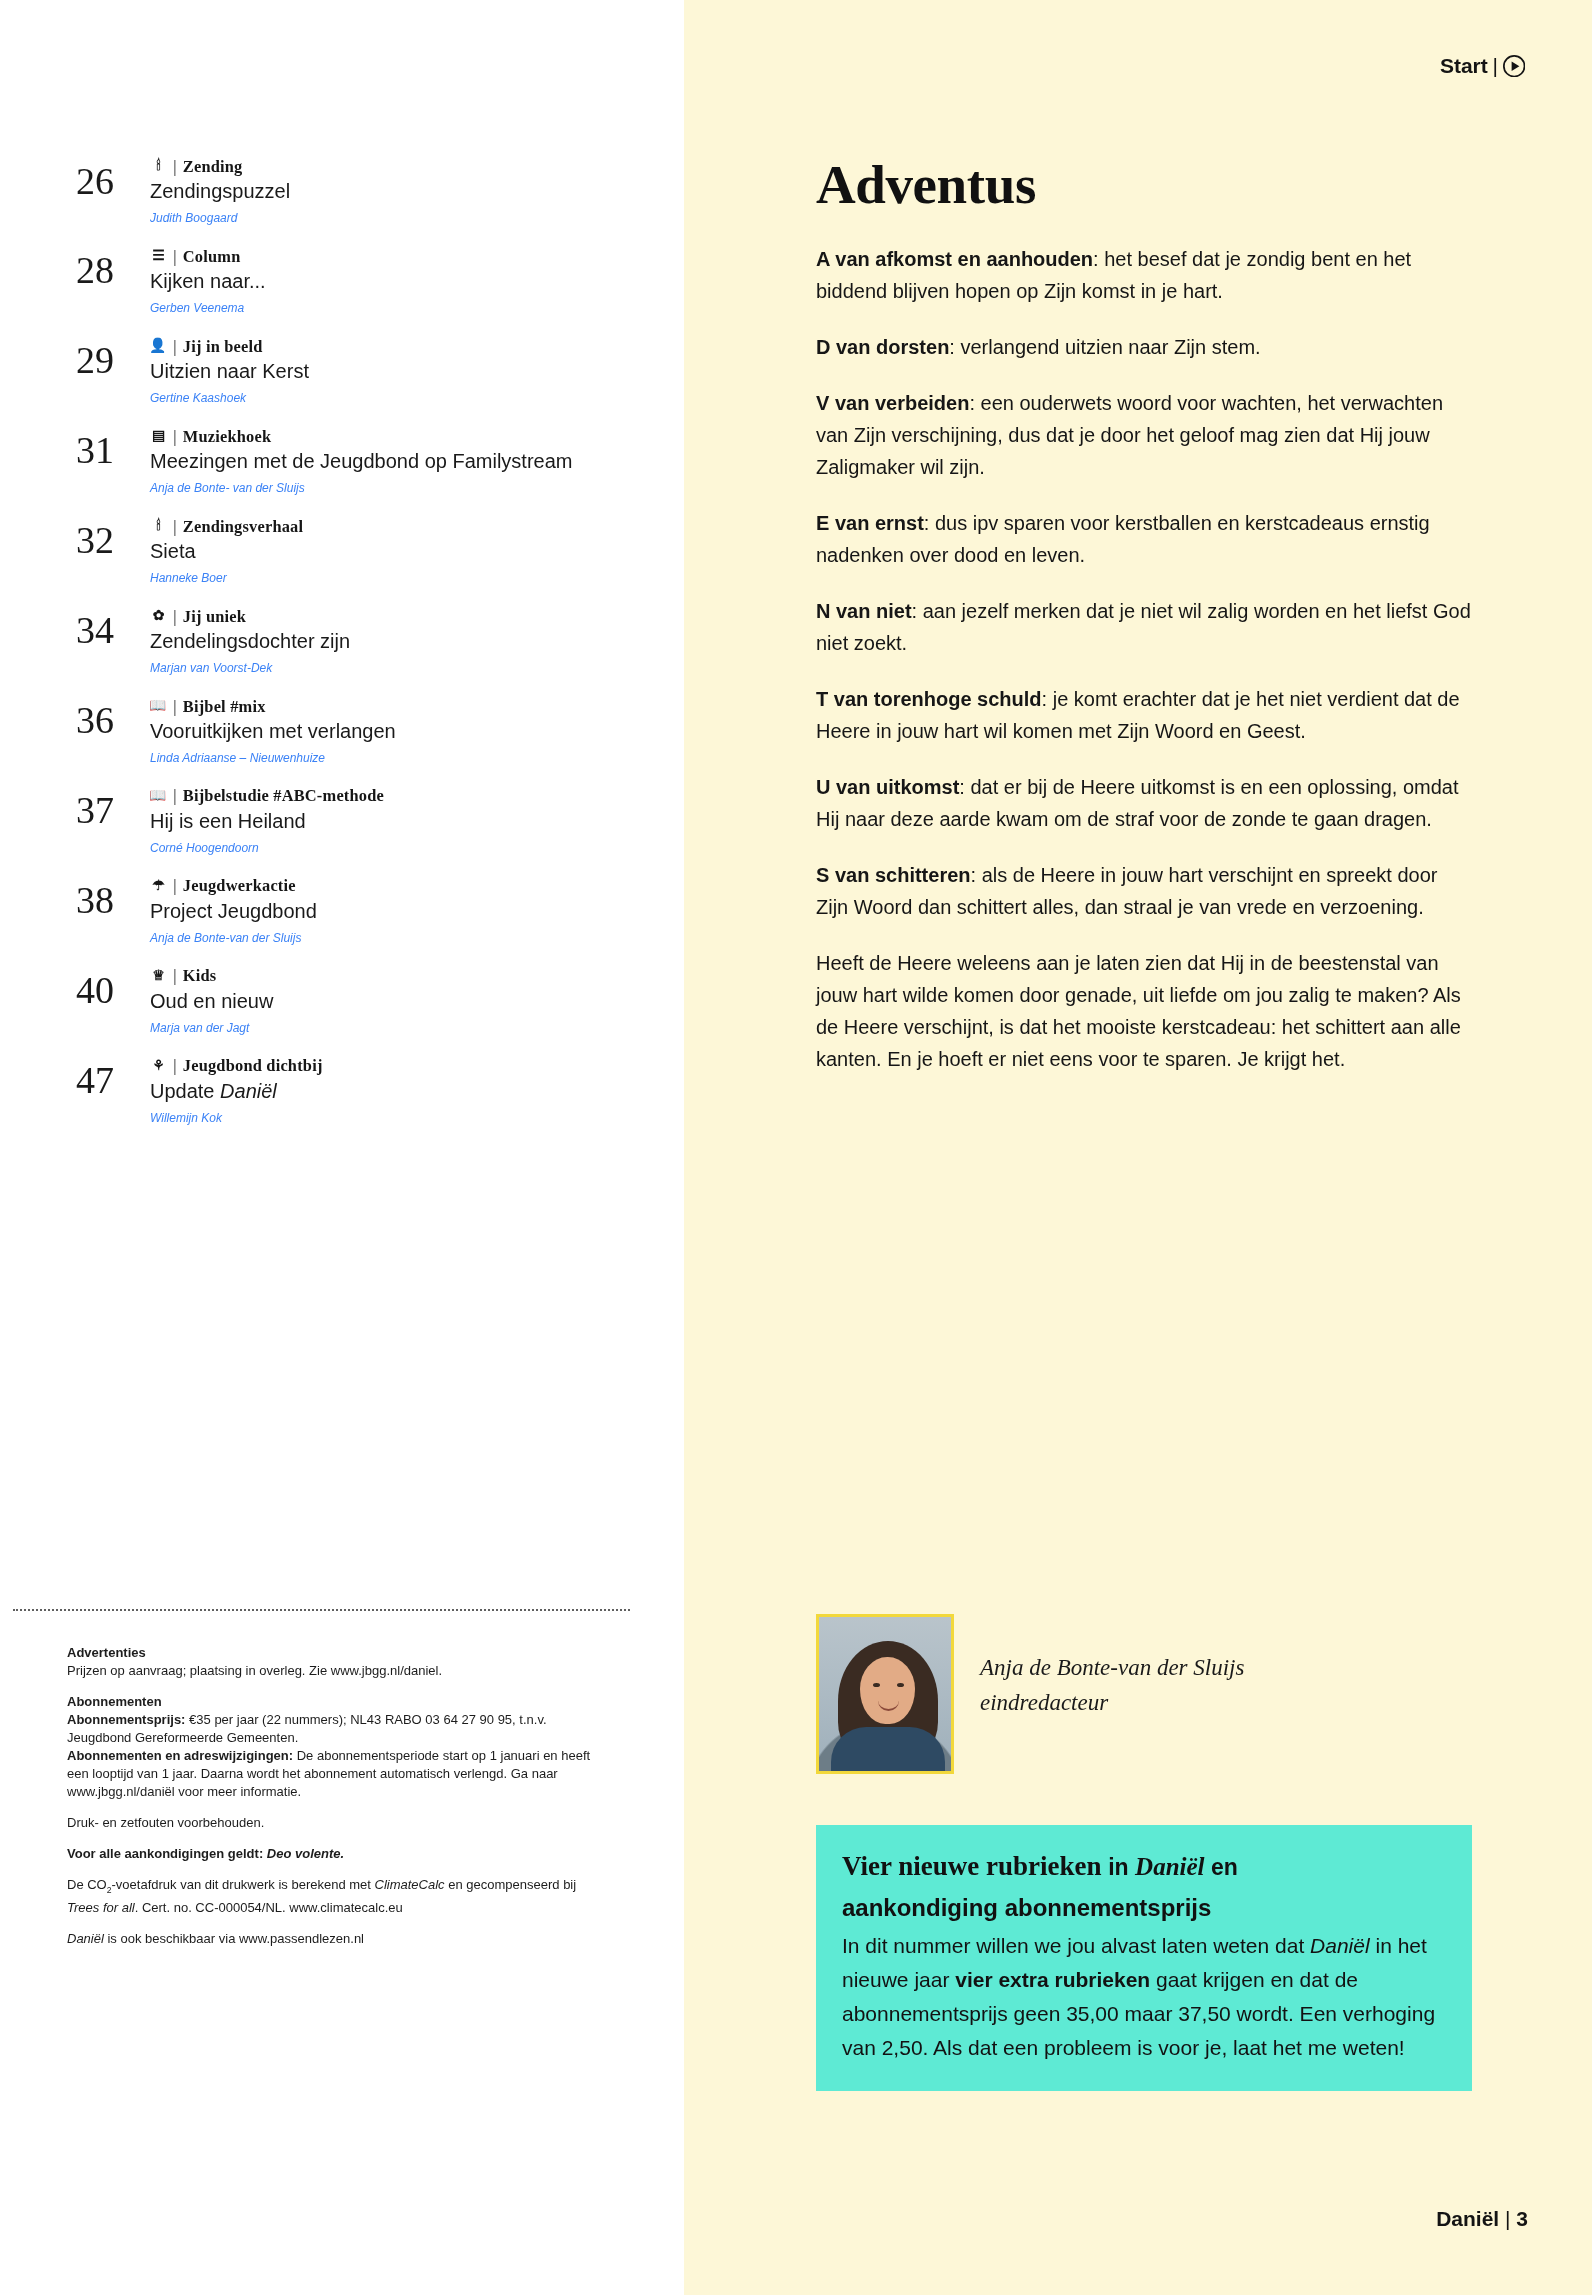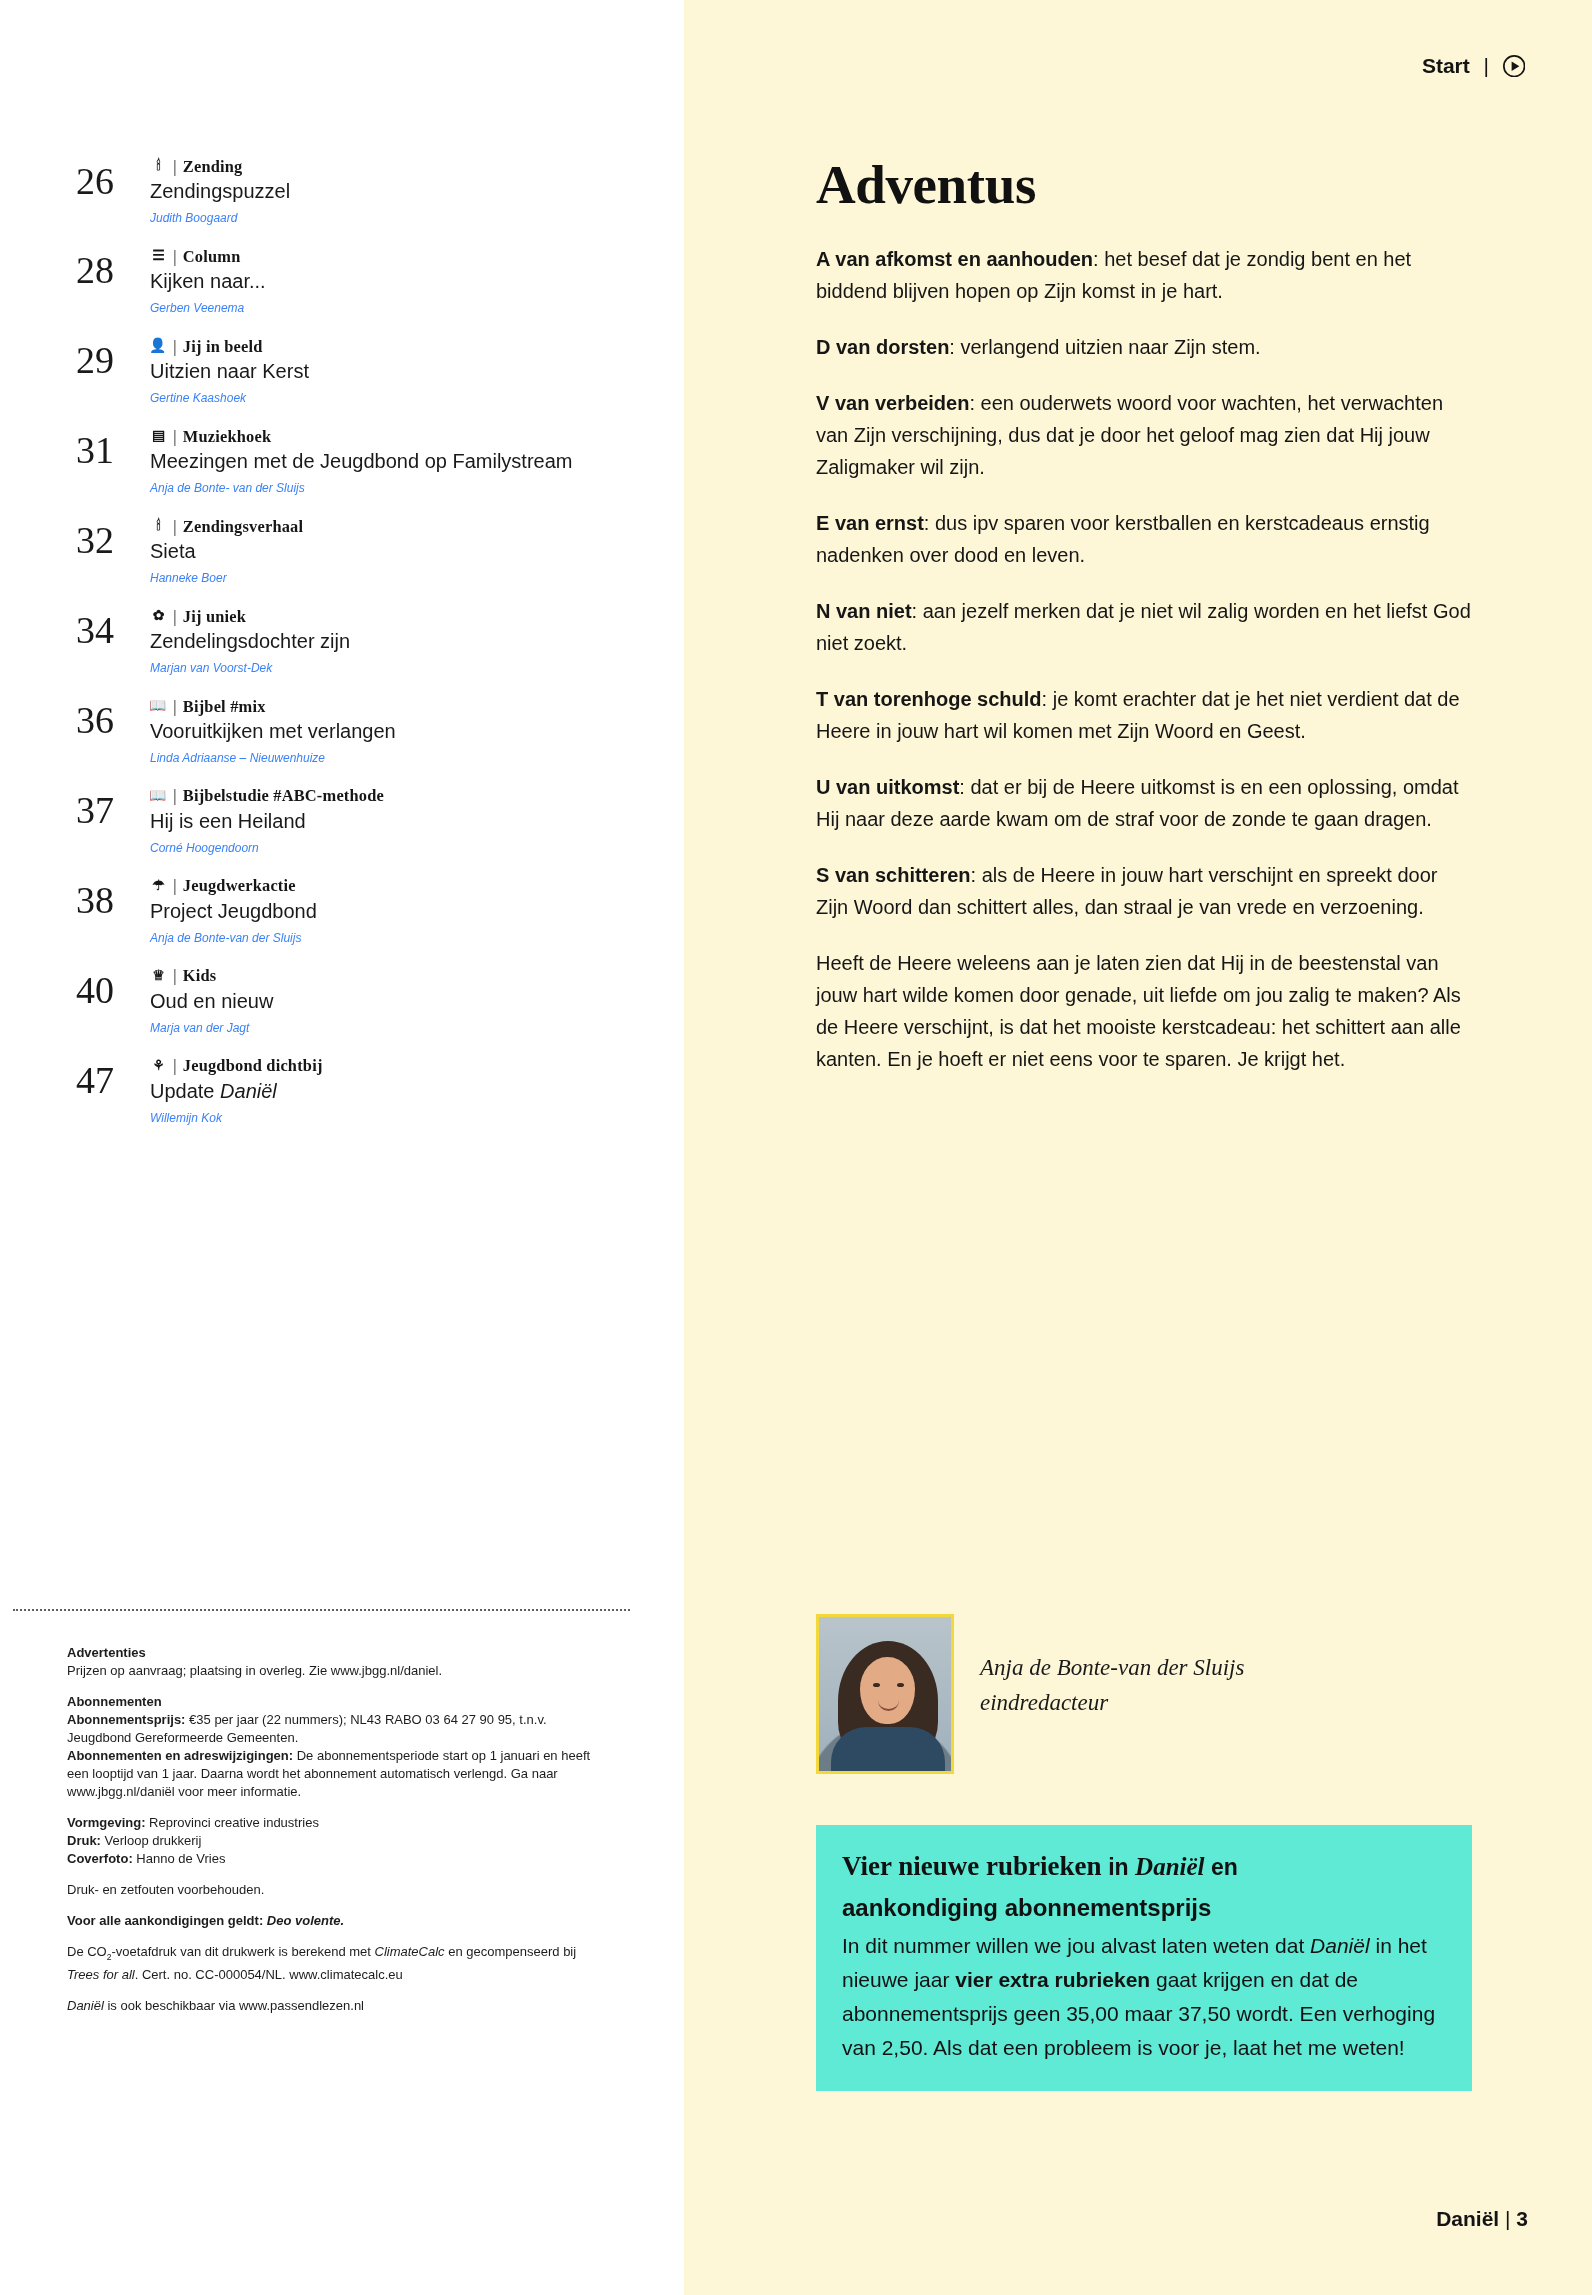--- a/index.html
+++ b/index.html
@@ -26,21 +26,21 @@
     height: 2295px;
     background: #fdf7d7;
   }
   
   .start-header {
     position: absolute;
     top: 54px;
     right: 67px;
     display: flex;
     align-items: center;
-    gap: 12px;
+    gap: 3px;
     font-weight: bold;
     font-size: 21px;
     color: #141414;
     justify-content: flex-end;
   }
   .start-header .divider {
     color: #141414;
     font-weight: normal;
     margin: 0 1.7px;
   }
@@ -467,25 +467,20 @@
 
   <div class="colophon">
     <p>
       <span class="head">Advertenties</span><br>
       <span>Prijzen op aanvraag; plaatsing in overleg. Zie www.jbgg.nl/daniel.</span>
     </p>
     <p>
       <span class="head">Abonnementen</span><br>
       <b>Abonnementsprijs:</b><span> €35 per jaar (22 nummers); NL43 RABO 03 64 27 90 95, t.n.v. Jeugdbond Gereformeerde Gemeenten.</span><br>
       <b>Abonnementen en adreswijzigingen:</b><span> De abonnementsperiode start op 1 januari en heeft een looptijd van 1 jaar. Daarna wordt het abonnement automatisch verlengd. Ga naar www.jbgg.nl/daniël voor meer informatie.</span>
-    </p>
-    <p>
-      <b>Vormgeving:</b><span> Reprovinci creative industries</span><br>
-      <b>Druk:</b><span> Verloop drukkerij</span><br>
-      <b>Coverfoto:</b><span> Hanno de Vries</span>
     </p>
     <p>Druk- en zetfouten voorbehouden.</p>
     <p>
       <b>Voor alle aankondigingen geldt:</b><b class="ital"> Deo volente.</b>
     </p>
     <p>
       <span>De CO</span><sub>2</sub><span>-voetafdruk van dit drukwerk is berekend met </span><span class="ital">ClimateCalc</span><span> en gecompenseerd bij </span><span class="ital">Trees for all</span><span>. Cert. no. CC-000054/NL. www.climatecalc.eu</span>
     </p>
     <p>
       <span class="ital">Daniël</span><span> is ook beschikbaar via www.passendlezen.nl</span>

